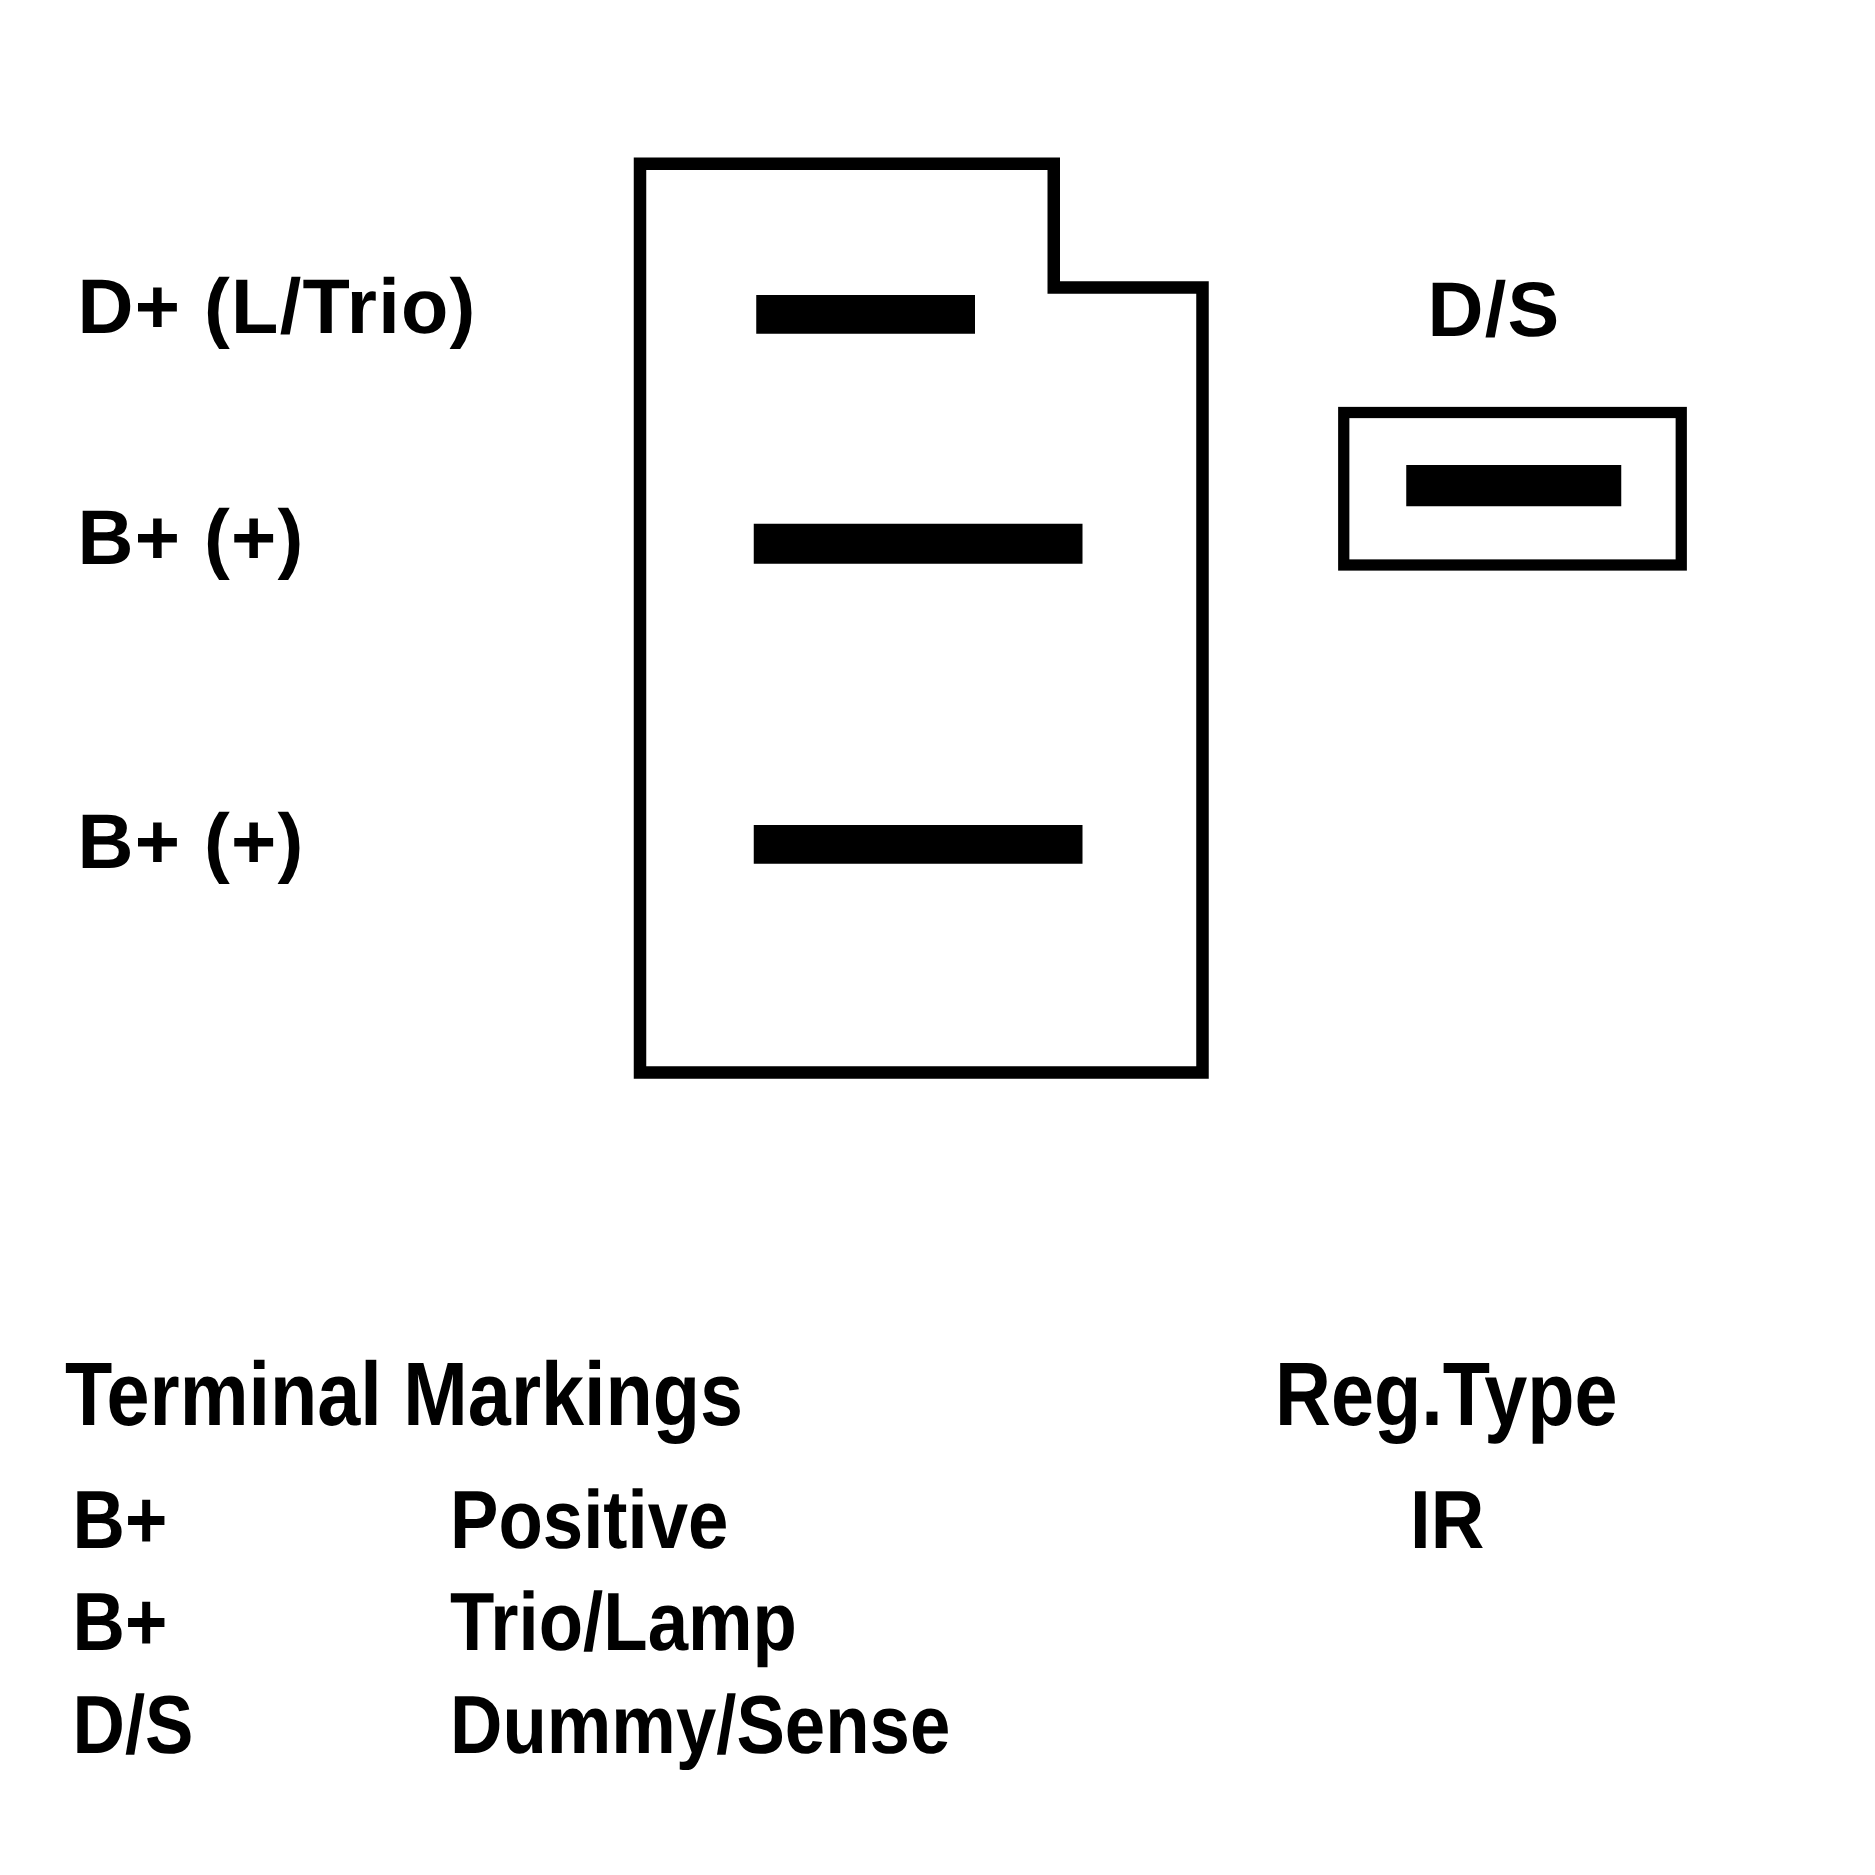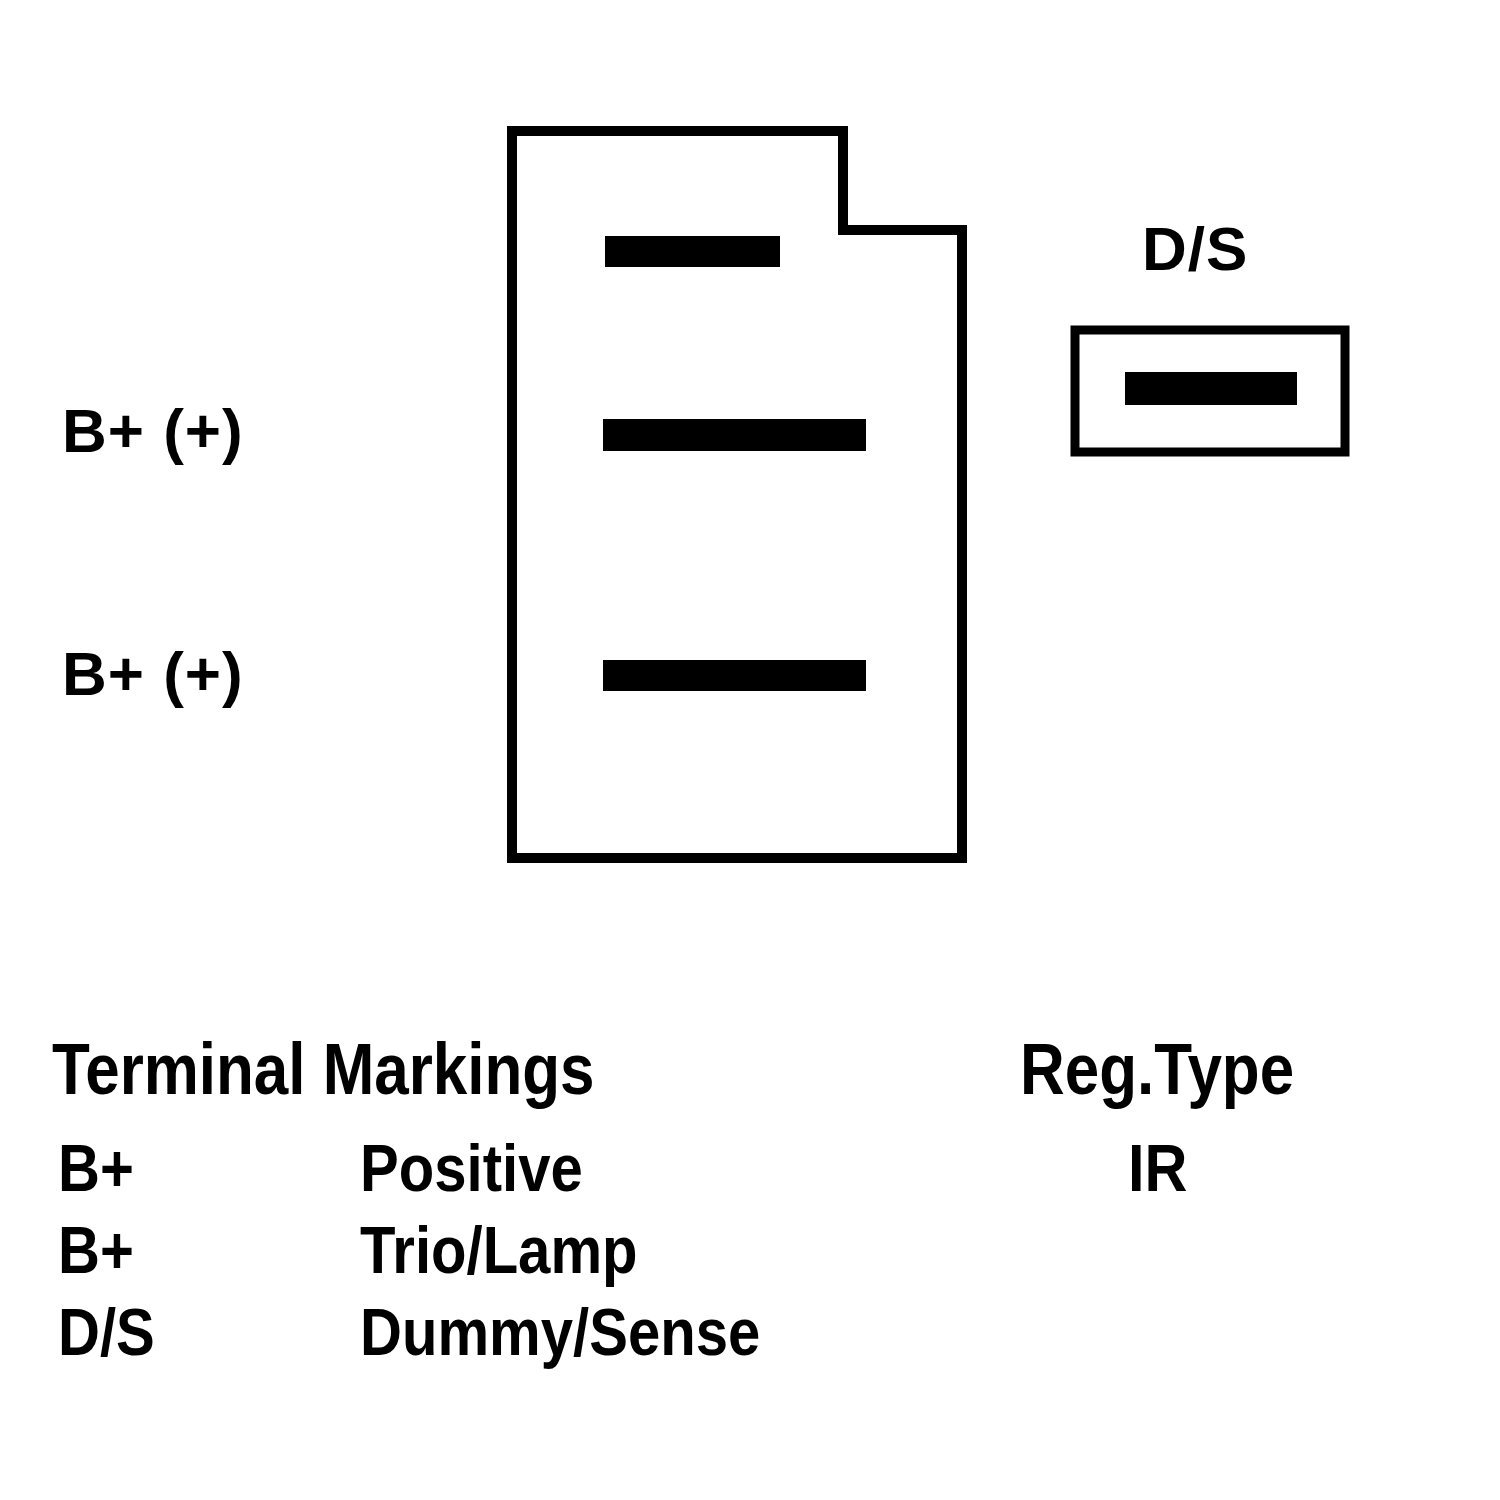--- a/index.html
+++ b/index.html
@@ -51,21 +51,21 @@
     font-size: 62px;
     line-height: 1;
     letter-spacing: 1px;
     white-space: nowrap;
   }
 
   
   .legend {
     position: absolute;
     left: 0;
-    top: 1005px;
+    top: 1052px;
     width: 1500px;
     height: 400px;
   }
   .legend-title {
     position: absolute;
     font-family: "Liberation Sans Narrow", "Liberation Sans", sans-serif;
     font-weight: bold;
     font-size: 72px;
     line-height: 1;
     white-space: nowrap;
@@ -120,20 +120,21 @@
     white-space: nowrap;
     transform: scaleX(0.9);
     transform-origin: left center;
   }
 </style>
 </head>
 <body>
 
 <div id="page">
 
+  <div class="term-label" style="left:62px; top:215px;">D+ (L/Trio)</div>
 
   <div class="term-label" style="left:62px; top:400px;">B+ (+)</div>
 
   <div class="term-label" style="left:62px; top:643px;">B+ (+)</div>
 
   <svg class="connector-svg" width="500" height="770" viewBox="0 0 500 770">
     <polygon points="17,16 348,16 348,115 467,115 467,743 17,743" fill="#ffffff" stroke="#000000" stroke-width="10" stroke-linejoin="miter"></polygon>
     <rect x="110" y="121" width="175" height="31" fill="#000000"></rect>
     <rect x="108" y="304" width="263" height="32" fill="#000000"></rect>
     <rect x="108" y="545" width="263" height="31" fill="#000000"></rect>

